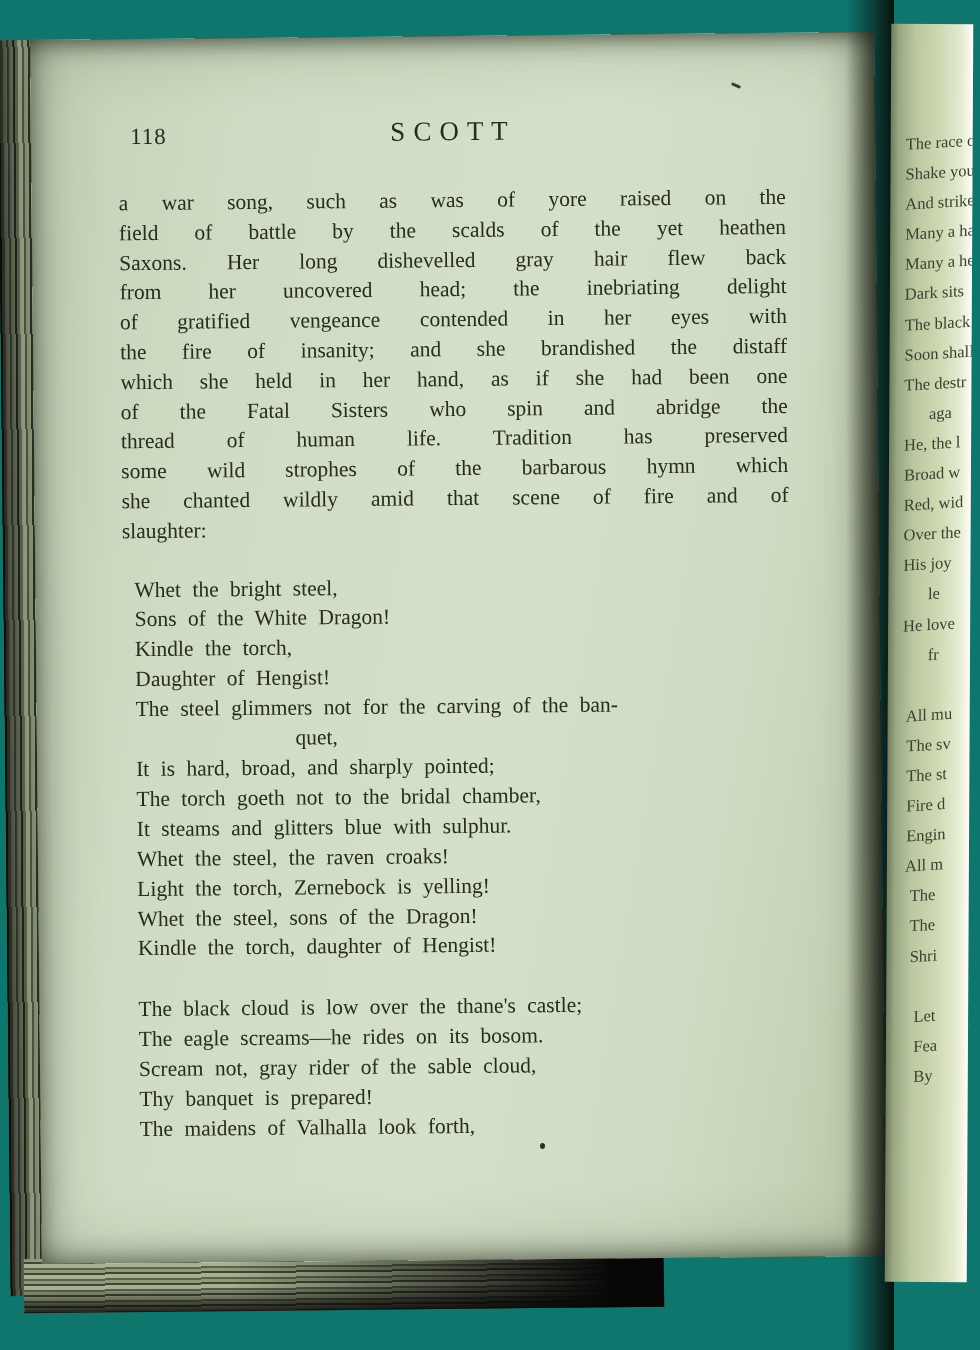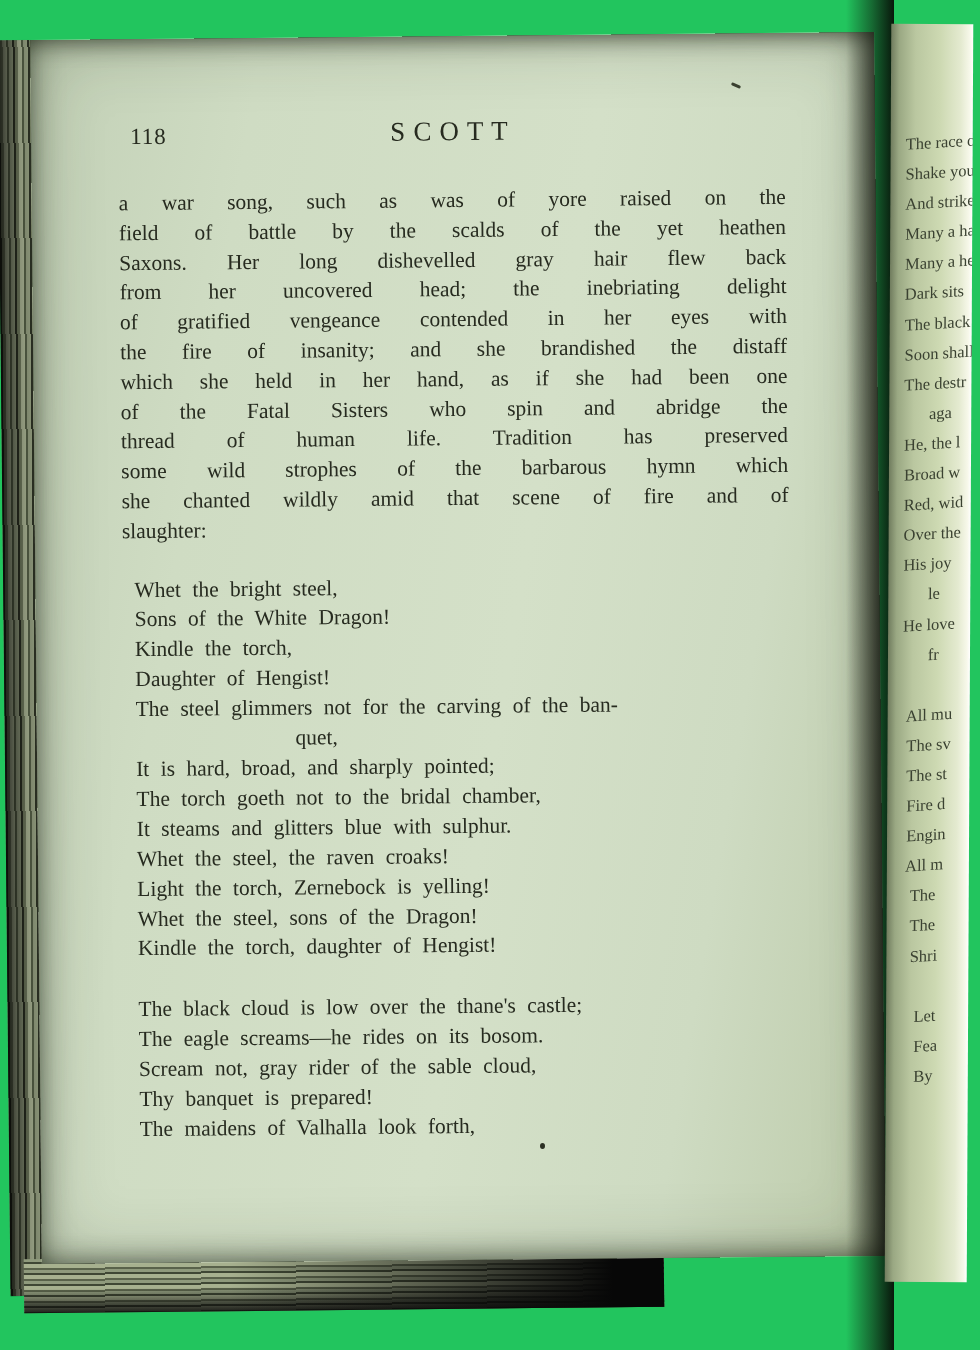--- a/index.html
+++ b/index.html
@@ -1,19 +1,19 @@
 <!DOCTYPE html>
 <html><head>
 <meta charset="utf-8">
 <style>
   * { margin:0; padding:0; box-sizing:border-box; }
   html,body { width:980px; height:1350px; background:#070707; overflow:hidden;
               font-family:"Liberation Serif","DejaVu Serif",serif; }
   .photo { position:absolute; left:0; top:0; width:980px; height:1350px;
-           background:#22c55e; overflow:hidden; }
+           background:#0f766e; overflow:hidden; }
 
   
   .left-stack { position:absolute; left:4px; top:40px; width:34px; height:1256px;
     background:repeating-linear-gradient(90deg,#2a2f22 0 2px,#707a5e 2px 5px,#a8b292 5px 9px,#525c44 9px 11px,#8d977a 11px 15px);
     transform:rotate(-0.6deg); border-radius:3px; }
   .left-stack::after { content:""; position:absolute; inset:0;
     background:linear-gradient(90deg,rgba(0,0,0,.72),rgba(0,0,0,.18) 60%,rgba(0,0,0,0)); }
 
   
   .bottom-stack { position:absolute; left:24px; top:1256px; width:640px; height:54px;

